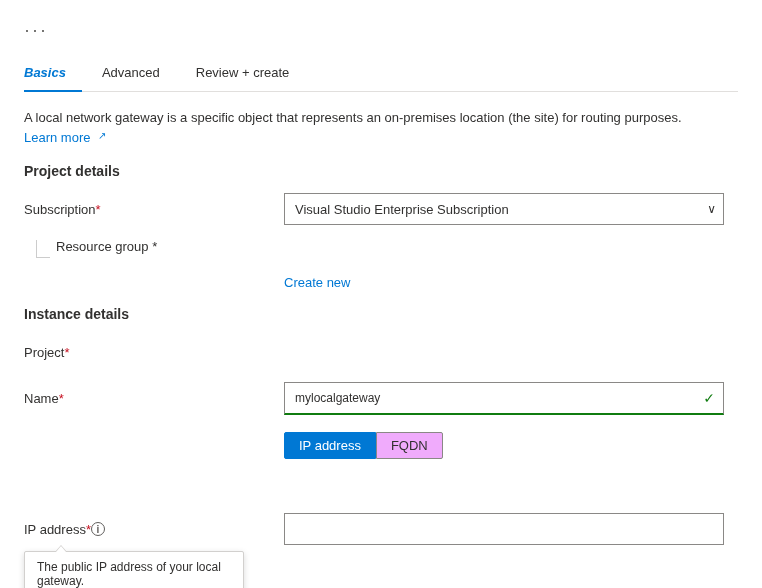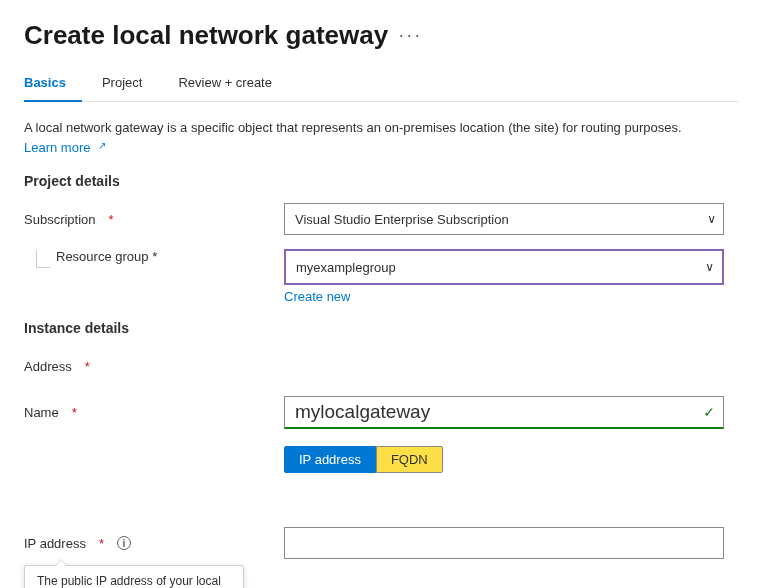--- a/index.html
+++ b/index.html
@@ -28,20 +28,21 @@
       border-bottom: 2px solid transparent;
       margin-bottom: -1px;
     }
     .tab.active {
       border-bottom: 2px solid #0078d4;
       color: #0078d4;
       font-weight: 600;
     }
     .tab:first-child {
       padding-left: 0;
+      font-style: italic;
     }
     .description {
       font-size: 13px;
       color: #323130;
       margin-bottom: 6px;
       line-height: 1.5;
       max-width: 700px;
     }
     .description a {
       color: #0078d4;
@@ -73,21 +74,21 @@
       min-height: 32px;
       position: relative;
     }
     .form-label {
       width: 260px;
       min-width: 260px;
       font-size: 13px;
       color: #323130;
       display: flex;
       align-items: center;
-      gap: 13px;
+      gap: 0;
     }
     .form-label .required {
       color: #c50f1f;
       font-size: 13px;
     }
     .form-control-wrapper {
       flex: 1;
       max-width: 440px;
     }
     .select-wrapper {
@@ -139,21 +140,21 @@
       text-decoration: none;
       margin-left: 260px;
       margin-bottom: 14px;
       display: block;
     }
     .input-field {
       width: 100%;
       height: 32px;
       border: 1px solid #8a8886;
       padding: 0 10px;
-      font-size: 19px;
+      font-size: 12px;
       color: #323130;
       outline: none;
     }
     .input-field-wrapper {
       position: relative;
       width: 100%;
     }
     .valid-check {
       position: absolute;
       right: 8px;
@@ -164,21 +165,21 @@
     }
     .toggle-group {
       display: flex;
       gap: 0;
     }
     .toggle-btn {
       padding: 5px 14px;
       font-size: 13px;
       border: 1px solid #8a8886;
       cursor: pointer;
-      background: #fde047;
+      background: #f0abfc;
       color: #323130;
     }
     .toggle-btn.active {
       background: #0078d4;
       color: #fff;
       border-color: #0078d4;
     }
     .toggle-btn:first-child {
       border-radius: 2px 0 0 2px;
     }
@@ -246,27 +247,26 @@
       border-bottom: 2px solid #107c10;
     }
     .region-select-wrapper select {
       border: 1px solid #8a8886;
     }
   </style>
 </head>
 <body>
 
 <div style="display:flex; align-items:center; gap:10px; margin-bottom:4px;">
-  <h1 style="font-size:26px; font-weight:600; color:#1a1a1a;">Create local network gateway</h1>
   <span style="font-size:18px; color:#605e5c; cursor:pointer; letter-spacing:2px;">···</span>
 </div>
 
 <div class="tabs">
   <div class="tab active">Basics</div>
-  <div class="tab">Project</div>
+  <div class="tab">Advanced</div>
   <div class="tab">Review + create</div>
 </div>
 
 <p class="description">
   <span>A local network gateway is a specific object that represents an on-premises location (the site) for routing purposes.</span>&nbsp;<a href="#" class="learn-more"><span>Learn more</span>&nbsp;<span class="external-icon">↗</span></a>
 </p>
 
 <div class="section-title">Project details</div>
 
 <div class="form-row">
@@ -286,36 +286,29 @@
 <div class="form-row" style="align-items:flex-start; margin-bottom:4px;">
   <div class="resource-group-indent">
     <div style="display:flex; align-items:center;">
       <span class="tree-line"></span>
       <span>
         <span>Resource group</span>
         <span class="required"> *</span>
       </span>
     </div>
   </div>
-  <div class="form-control-wrapper">
-    <div class="select-wrapper rg-select-wrapper">
-      <select>
-        <option>myexamplegroup</option>
-      </select>
-    </div>
-  </div>
 </div>
 
 <a href="#" class="create-new-link">Create new</a>
 
 <div class="section-title">Instance details</div>
 
 <div class="form-row">
   <div class="form-label">
-    <span>Address</span>
+    <span>Project</span>
     <span class="required"> *</span>
   </div>
 </div>
 
 <div class="form-row">
   <div class="form-label">
     <span>Name</span>
     <span class="required"> *</span>
   </div>
   <div class="form-control-wrapper">

